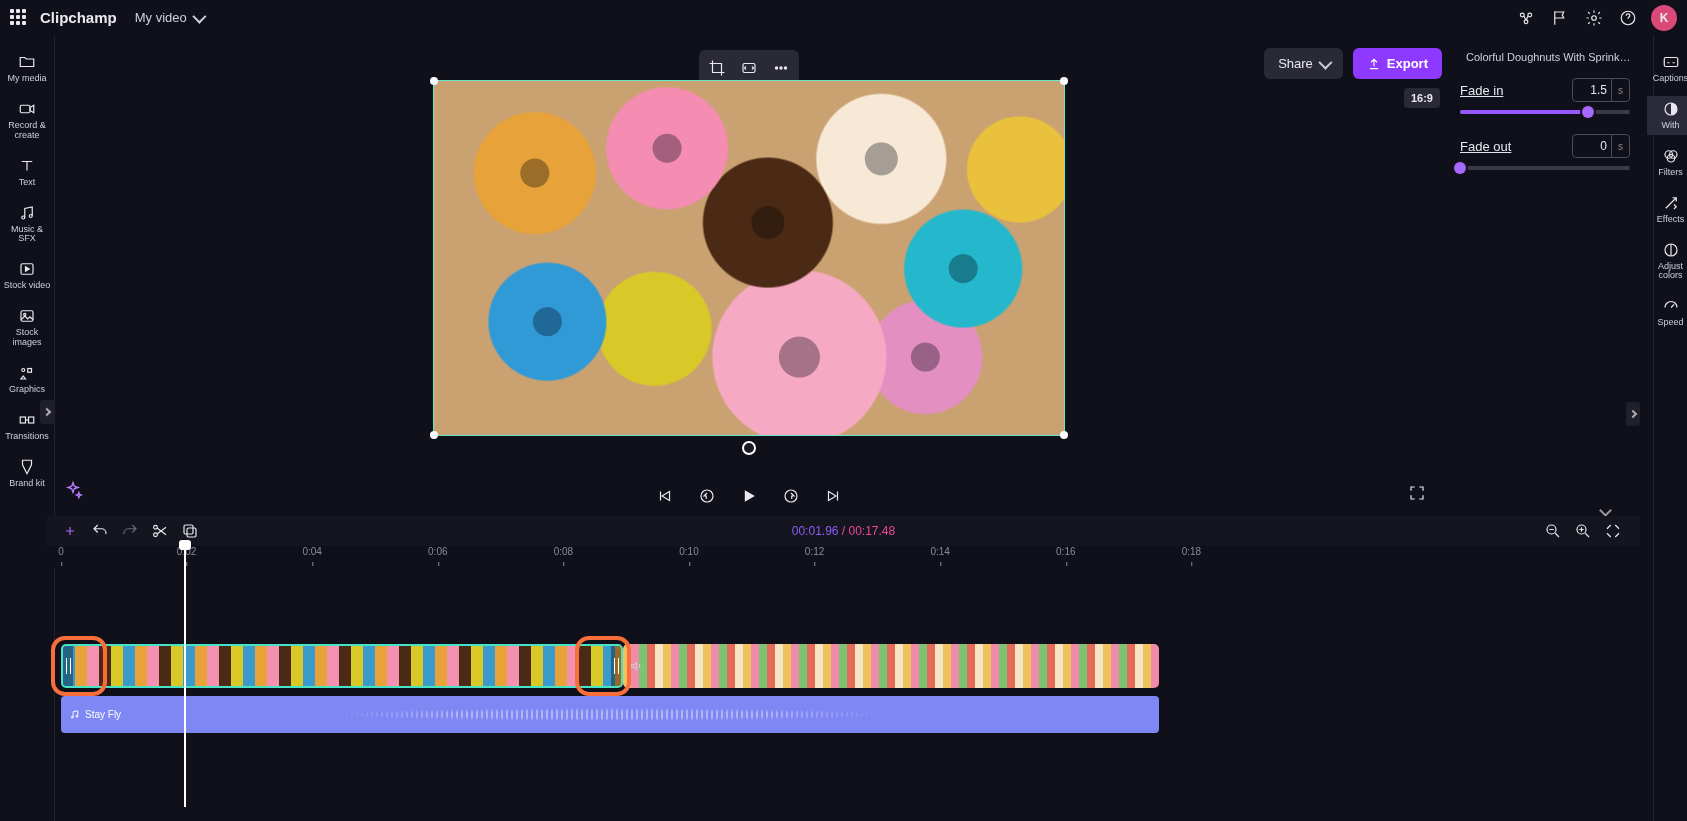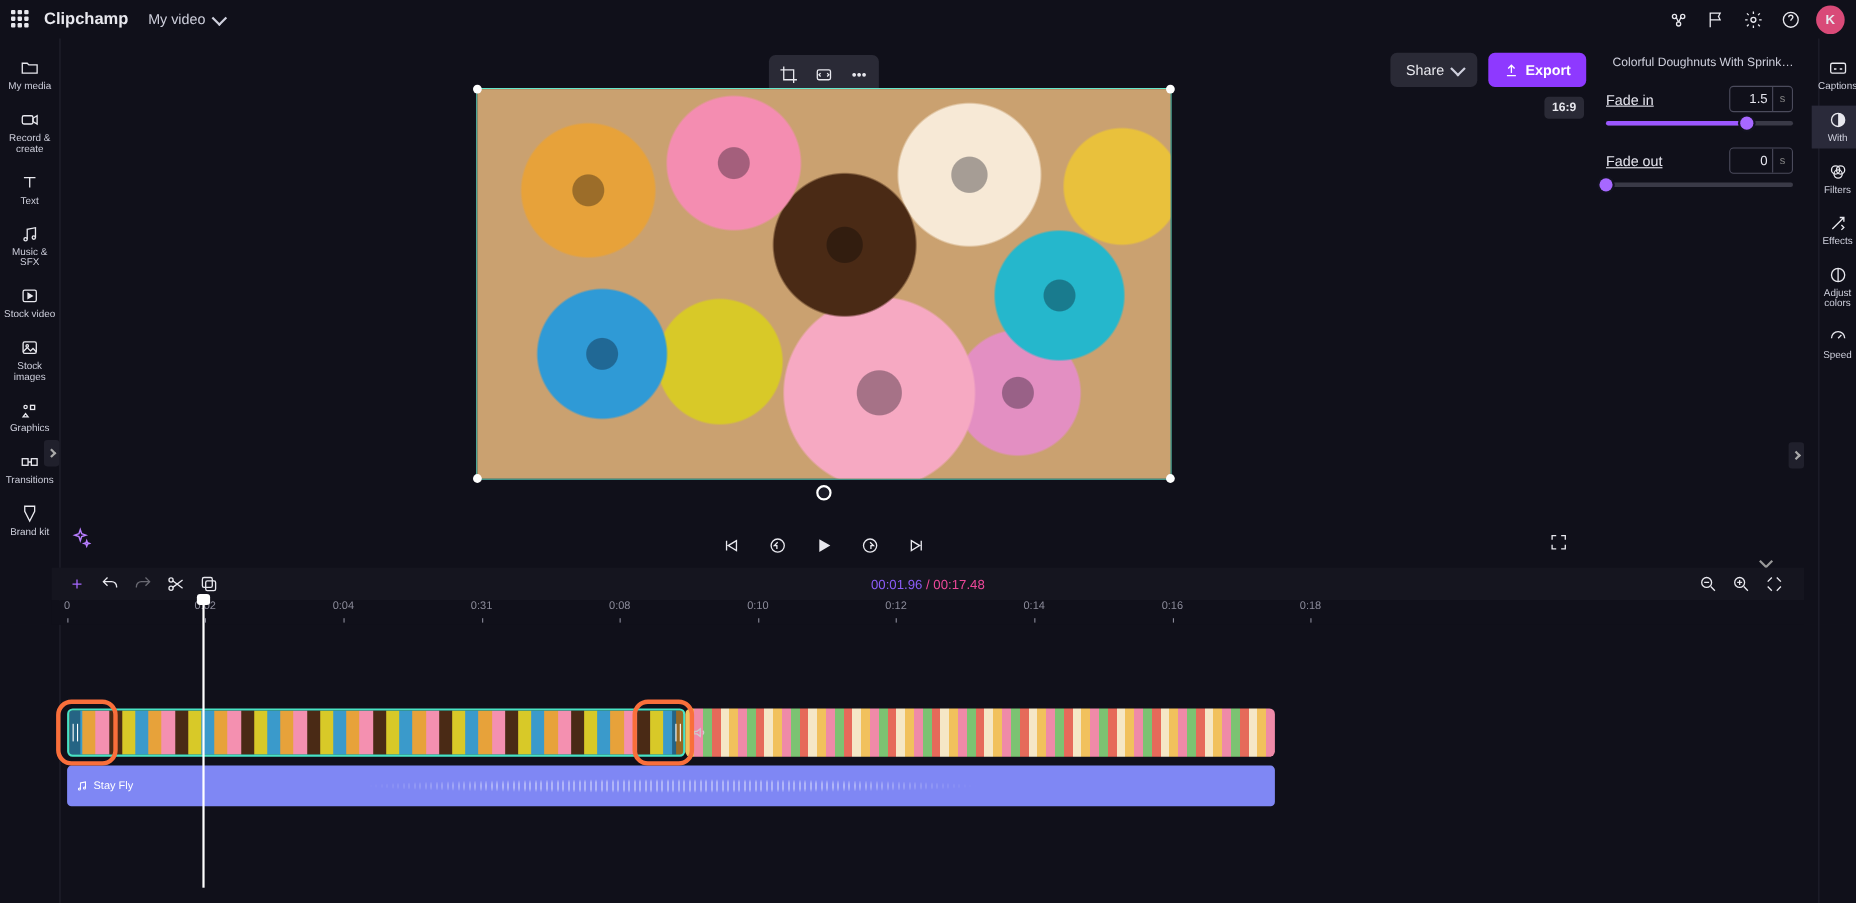--- a/index.html
+++ b/index.html
@@ -480,21 +480,21 @@
         <path d="M9 4L4 9M15 4l5 5M9 20l-5-5M15 20l5-5"></path>
       </svg>
     </div>
 </div>
 
 <div class="ruler">
   <div class="ruler-track" id="ruler-track">
       <div class="tick" style="left: 0px;">0</div>
       <div class="tick" style="left: 125.6px;">0:02</div>
       <div class="tick" style="left: 251.2px;">0:04</div>
-      <div class="tick" style="left: 376.8px;">0:31</div>
+      <div class="tick" style="left: 376.8px;">0:06</div>
       <div class="tick" style="left: 502.4px;">0:08</div>
       <div class="tick" style="left: 628px;">0:10</div>
       <div class="tick" style="left: 753.6px;">0:12</div>
       <div class="tick" style="left: 879.2px;">0:14</div>
       <div class="tick" style="left: 1004.8px;">0:16</div>
       <div class="tick" style="left: 1130.4px;">0:18</div>
     </div>
 </div>
 
 <div class="playhead" id="playhead" style="left: 184.088px;"></div>

